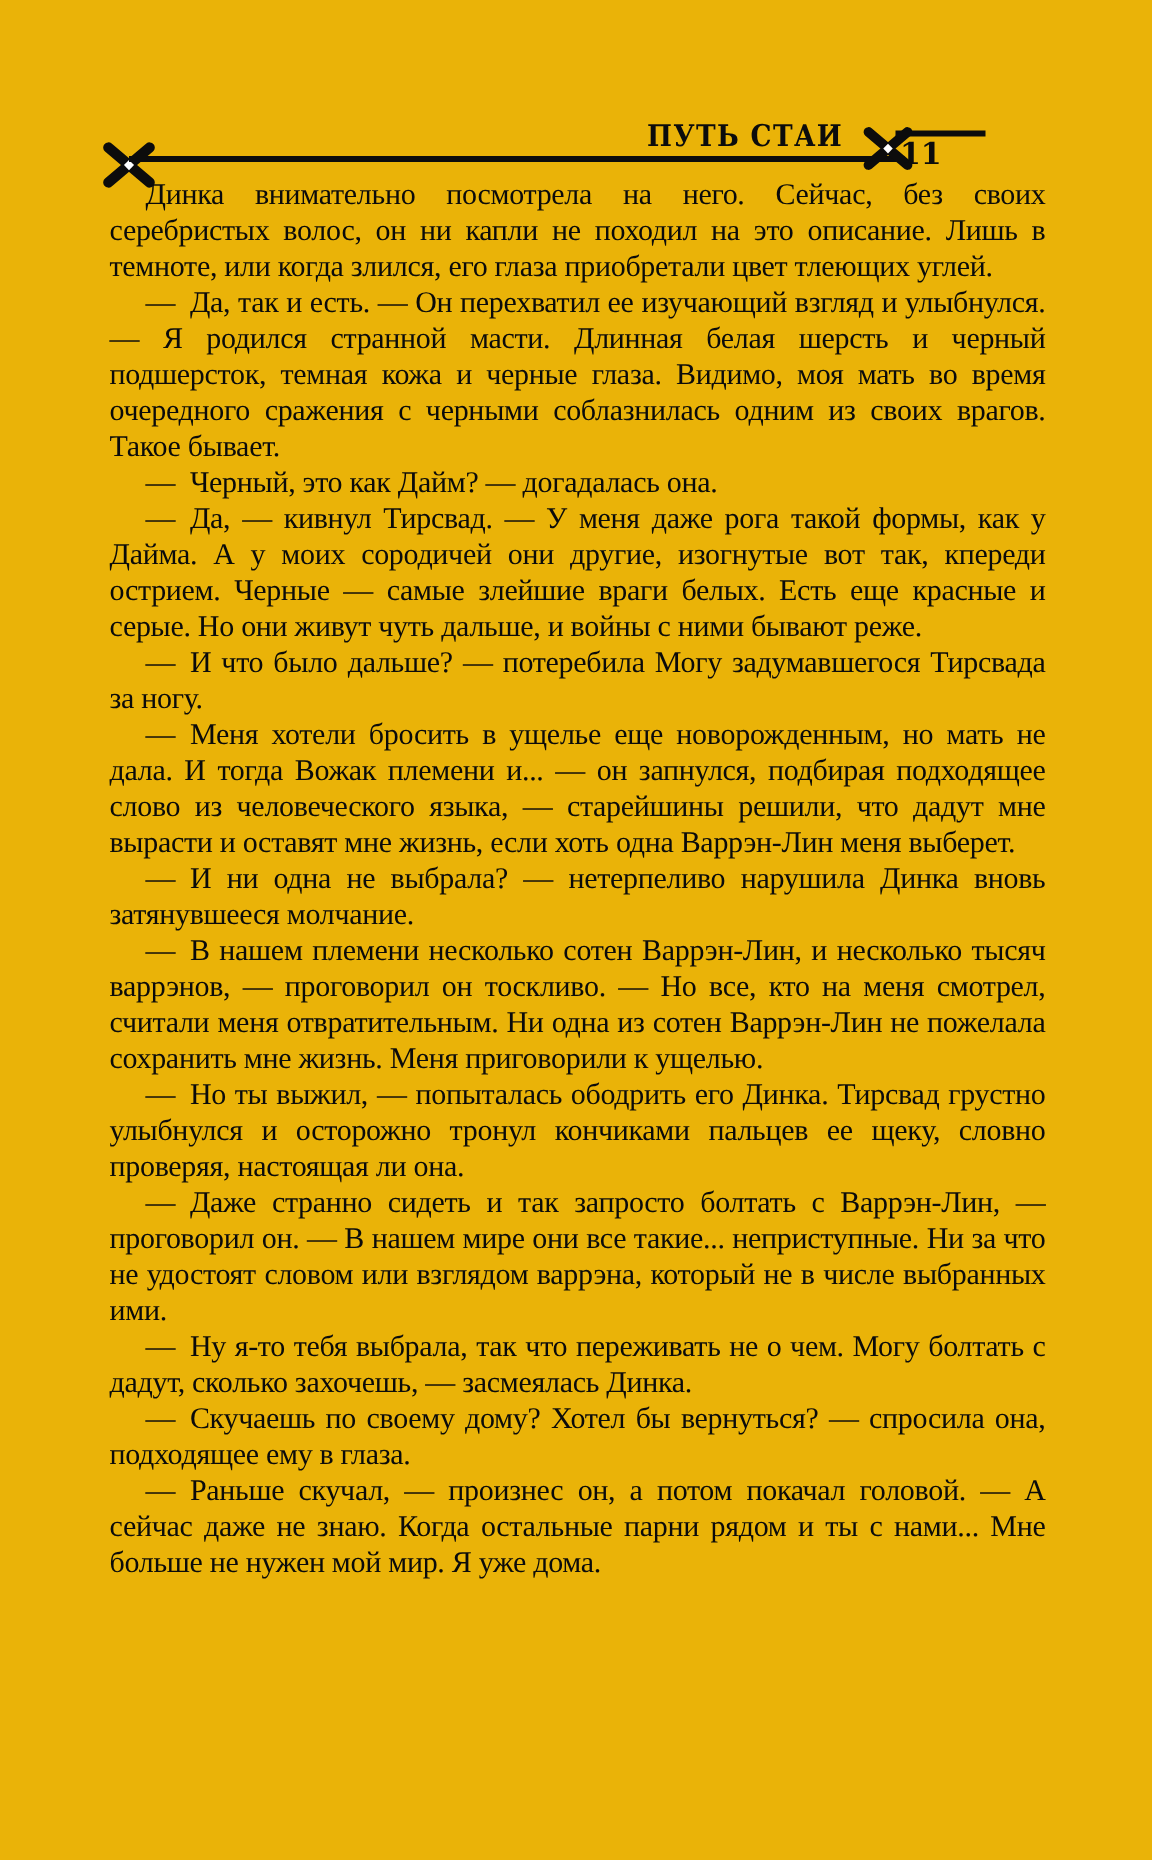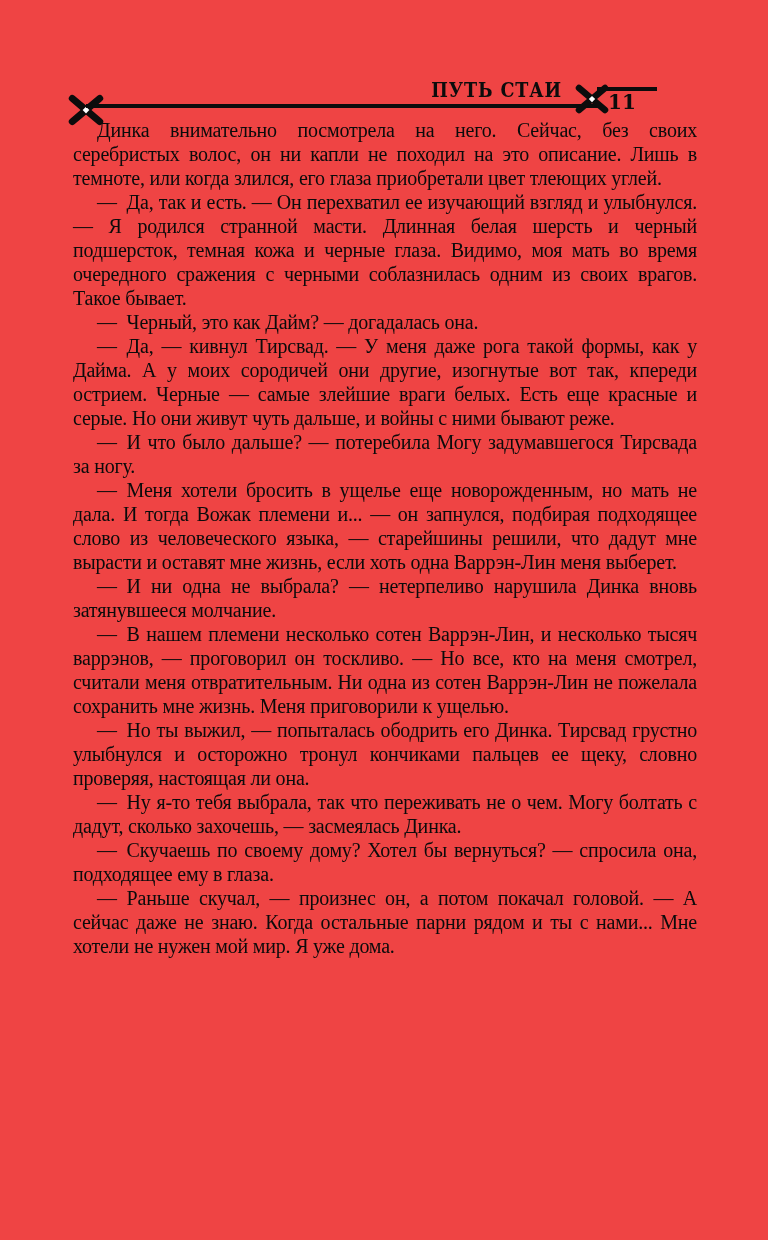--- a/index.html
+++ b/index.html
@@ -4,21 +4,21 @@
 <style>
   html, body {
     margin: 0;
     padding: 0;
     background: #ffffff;
   }
   .page {
     position: relative;
     width: 768px;
     height: 1240px;
-    background: #ef4444;
+    background: #eab308;
     overflow: hidden;
   }
   
   .ornament {
     position: absolute;
   }
   .ornament svg { display: block; }
   .rule-main {
     position: absolute;
     left: 86px;
@@ -49,21 +49,21 @@
     color: #0c0c0c;
     transform: scaleX(0.88);
     transform-origin: right center;
     white-space: nowrap;
   }
   .page-number {
     position: absolute;
     left: 600px;
     top: 90px;
     width: 44px;
-    text-align: center;
+    text-align: left;
     font-family: "DejaVu Serif", "Liberation Serif", serif;
     font-weight: bold;
     font-size: 20px;
     color: #0c0c0c;
   }
   
   .text-block {
     position: absolute;
     left: 73px;
     top: 118px;
@@ -113,18 +113,19 @@
   <div class="text-block">
       <p class="para">Динка внимательно посмотрела на него. Сейчас, без своих серебристых волос, он ни капли не походил на это описание. Лишь в темноте, или когда злился, его глаза приобретали цвет тлеющих углей.</p>
       <p class="para">— Да, так и есть. — Он перехватил ее изучающий взгляд и улыбнулся. — Я родился странной масти. Длинная белая шерсть и черный подшерсток, темная кожа и черные глаза. Видимо, моя мать во время очередного сражения с черными соблазнилась одним из своих врагов. Такое бывает.</p>
       <p class="para">— Черный, это как Дайм? — догадалась она.</p>
       <p class="para">— Да, — кивнул Тирсвад. — У меня даже рога такой формы, как у Дайма. А у моих сородичей они другие, изогнутые вот так, кпереди острием. Черные — самые злейшие враги белых. Есть еще красные и серые. Но они живут чуть дальше, и войны с ними бывают реже.</p>
       <p class="para">— И что было дальше? — потеребила Могу задумавшегося Тирсвада за ногу.</p>
       <p class="para">— Меня хотели бросить в ущелье еще новорожденным, но мать не дала. И тогда Вожак племени и... — он запнулся, подбирая подходящее слово из человеческого языка, — старейшины решили, что дадут мне вырасти и оставят мне жизнь, если хоть одна Варрэн-Лин меня выберет.</p>
       <p class="para">— И ни одна не выбрала? — нетерпеливо нарушила Динка вновь затянувшееся молчание.</p>
       <p class="para">— В нашем племени несколько сотен Варрэн-Лин, и несколько тысяч варрэнов, — проговорил он тоскливо. — Но все, кто на меня смотрел, считали меня отвратительным. Ни одна из сотен Варрэн-Лин не пожелала сохранить мне жизнь. Меня приговорили к ущелью.</p>
       <p class="para">— Но ты выжил, — попыталась ободрить его Динка. Тирсвад грустно улыбнулся и осторожно тронул кончиками пальцев ее щеку, словно проверяя, настоящая ли она.</p>
+      <p class="para">— Даже странно сидеть и так запросто болтать с Варрэн-Лин, — проговорил он. — В нашем мире они все такие... неприступные. Ни за что не удостоят словом или взглядом варрэна, который не в числе выбранных ими.</p>
       <p class="para">— Ну я-то тебя выбрала, так что переживать не о чем. Могу болтать с дадут, сколько захочешь, — засмеялась Динка.</p>
       <p class="para">— Скучаешь по своему дому? Хотел бы вернуться? — спросила она, подходящее ему в глаза.</p>
-      <p class="para">— Раньше скучал, — произнес он, а потом покачал головой. — А сейчас даже не знаю. Когда остальные парни рядом и ты с нами... Мне хотели не нужен мой мир. Я уже дома.</p>
+      <p class="para">— Раньше скучал, — произнес он, а потом покачал головой. — А сейчас даже не знаю. Когда остальные парни рядом и ты с нами... Мне больше не нужен мой мир. Я уже дома.</p>
     </div>
 
 </div>
 
 </body></html>

